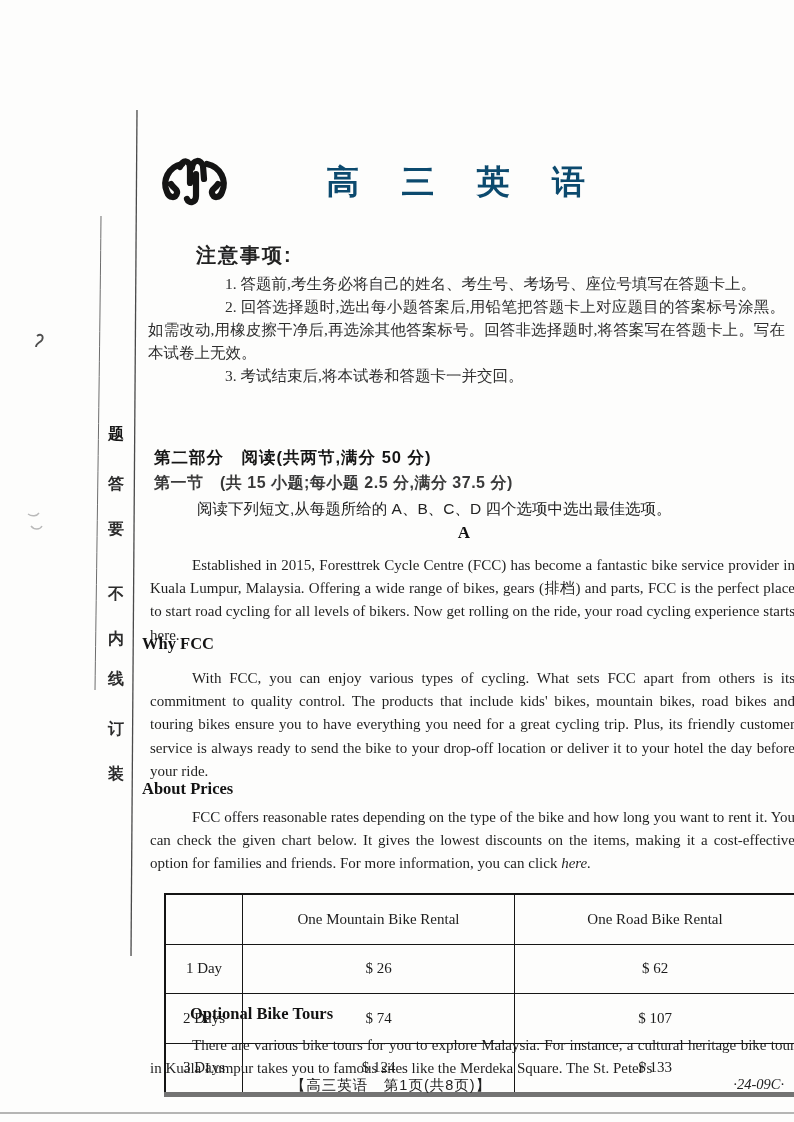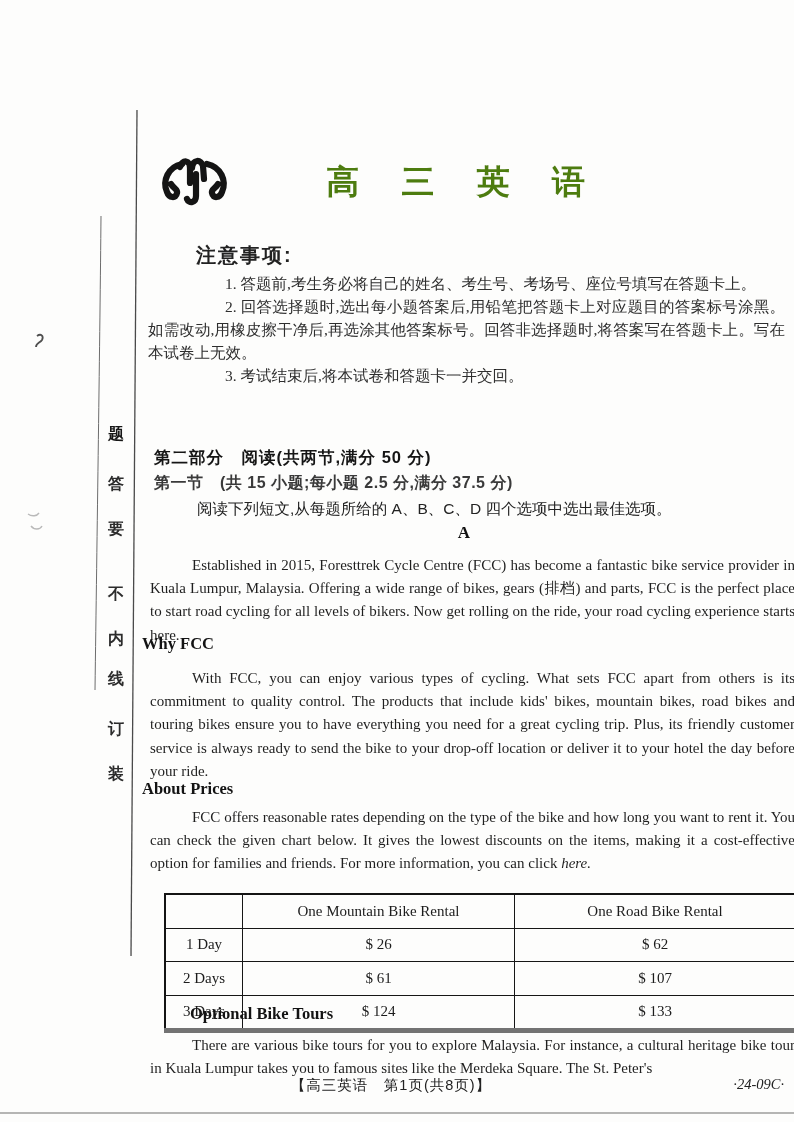--- a/index.html
+++ b/index.html
@@ -12,21 +12,21 @@
     color:#1b1b1b;
     font-family:"Liberation Serif","DejaVu Serif",serif;
   }
   .overlay{position:absolute;left:0;top:0;pointer-events:none;}
   .logo{position:absolute;left:157px;top:150px;width:74px;height:64px;}
   .exam-title{
     position:absolute;left:142px;top:160px;width:644px;
     text-align:center;
     font-size:33px;font-weight:bold;letter-spacing:17px;
     font-family:"Liberation Serif","DejaVu Serif",serif;
-    color:#4d7c0f;
+    color:#0c4a6e;
     white-space:nowrap;
   }
   .margin-char{
     position:absolute;left:106px;width:20px;
     font-size:16px;font-weight:600;color:#2c2c2c;
     font-family:"Liberation Sans","DejaVu Sans",sans-serif;
     text-align:center;
   }
   .mc0{top:424px;color:#161616;font-weight:800;}
   .mc1{top:474px;}
@@ -85,21 +85,21 @@
   .h-prices{top:779px;}
   .h-tours{top:1004px;margin-left:48px;}
   .link-here{font-style:italic;}
   .price-table{
     position:absolute;left:164px;top:893px;width:614px;
     border-collapse:collapse;table-layout:fixed;
     font-size:15px;color:#1c1c1c;
   }
   .price-table td,.price-table th{
     border:1.5px solid #161616;
-    height:24.5px;padding:4px 4px;
+    height:24.5px;padding:12px 4px;
     text-align:center;vertical-align:middle;
     font-weight:normal;
   }
   .price-table{border:2.5px solid #141414;}
   .price-table tr:last-child td{border-bottom:5px solid #737373;}
   .col-label{width:68px;}
   .col-mtn{width:263px;}
   .col-road{width:272px;}
   .footer{position:absolute;top:1076px;left:0;width:794px;font-size:14.5px;color:#222;}
   .footer-center{
@@ -174,21 +174,21 @@
         <th class="col-mtn">One Mountain Bike Rental</th>
         <th class="col-road">One Road Bike Rental</th>
       </tr>
       <tr>
         <td>1 Day</td>
         <td>$ 26</td>
         <td>$ 62</td>
       </tr>
       <tr>
         <td>2 Days</td>
-        <td>$ 61</td>
+        <td>$ 74</td>
         <td>$ 107</td>
       </tr>
       <tr>
         <td>3 Days</td>
         <td>$ 124</td>
         <td>$ 133</td>
       </tr>
     </tbody>
   </table>
 

